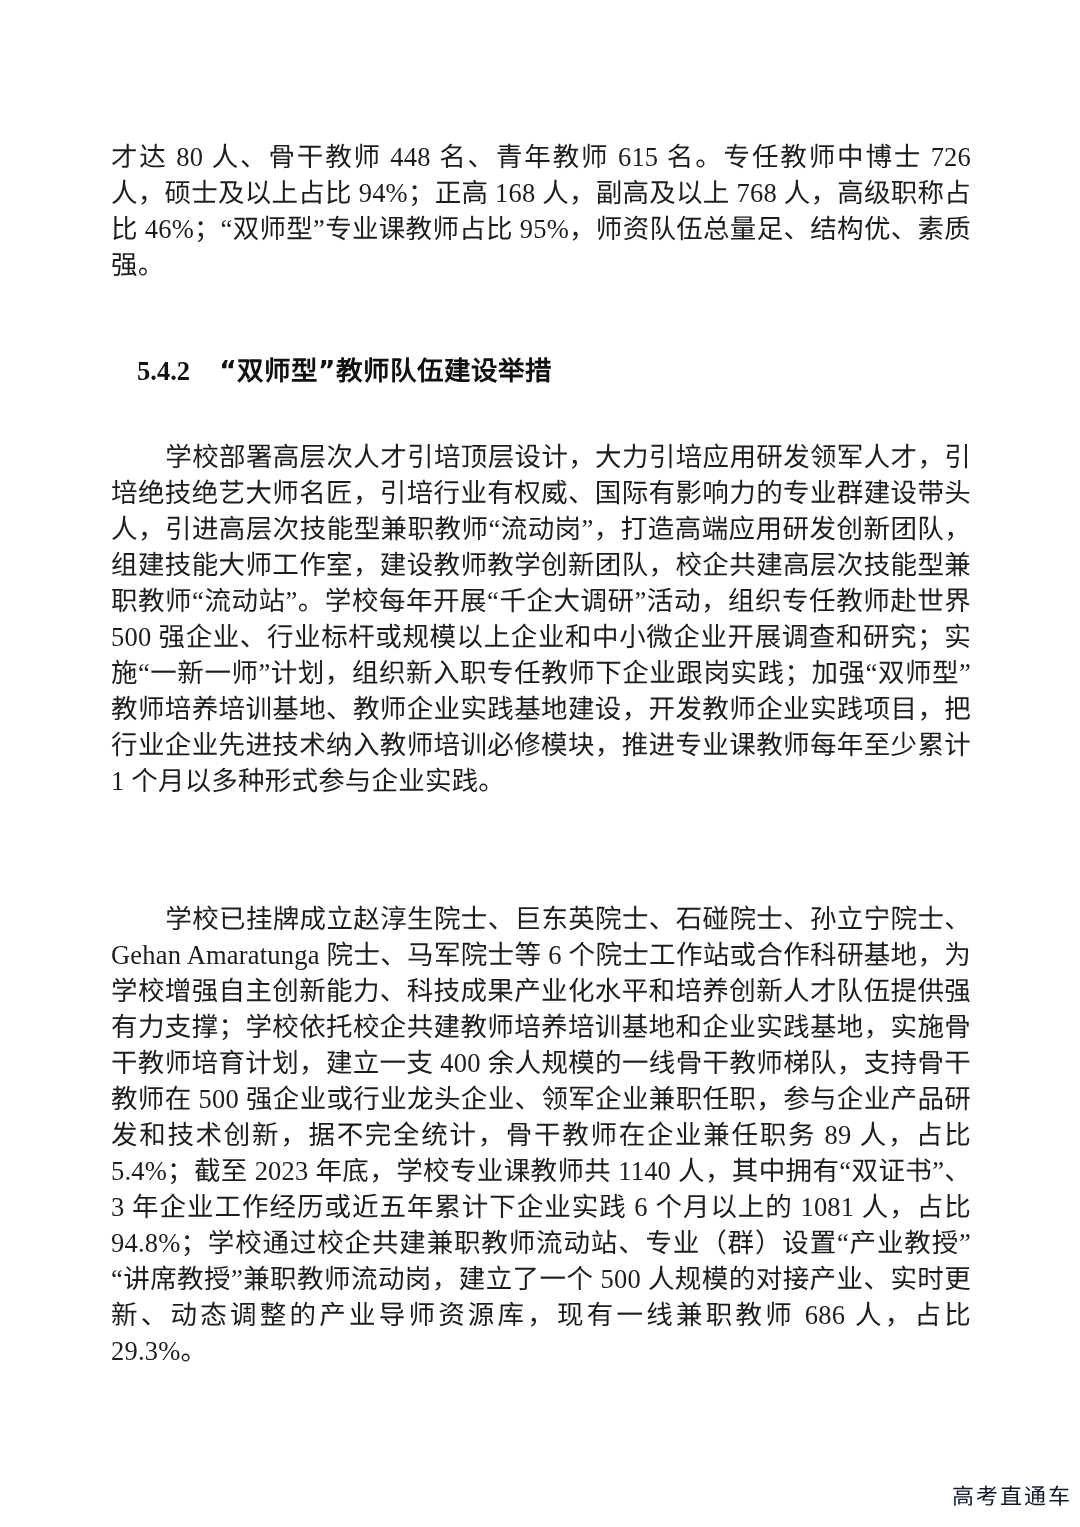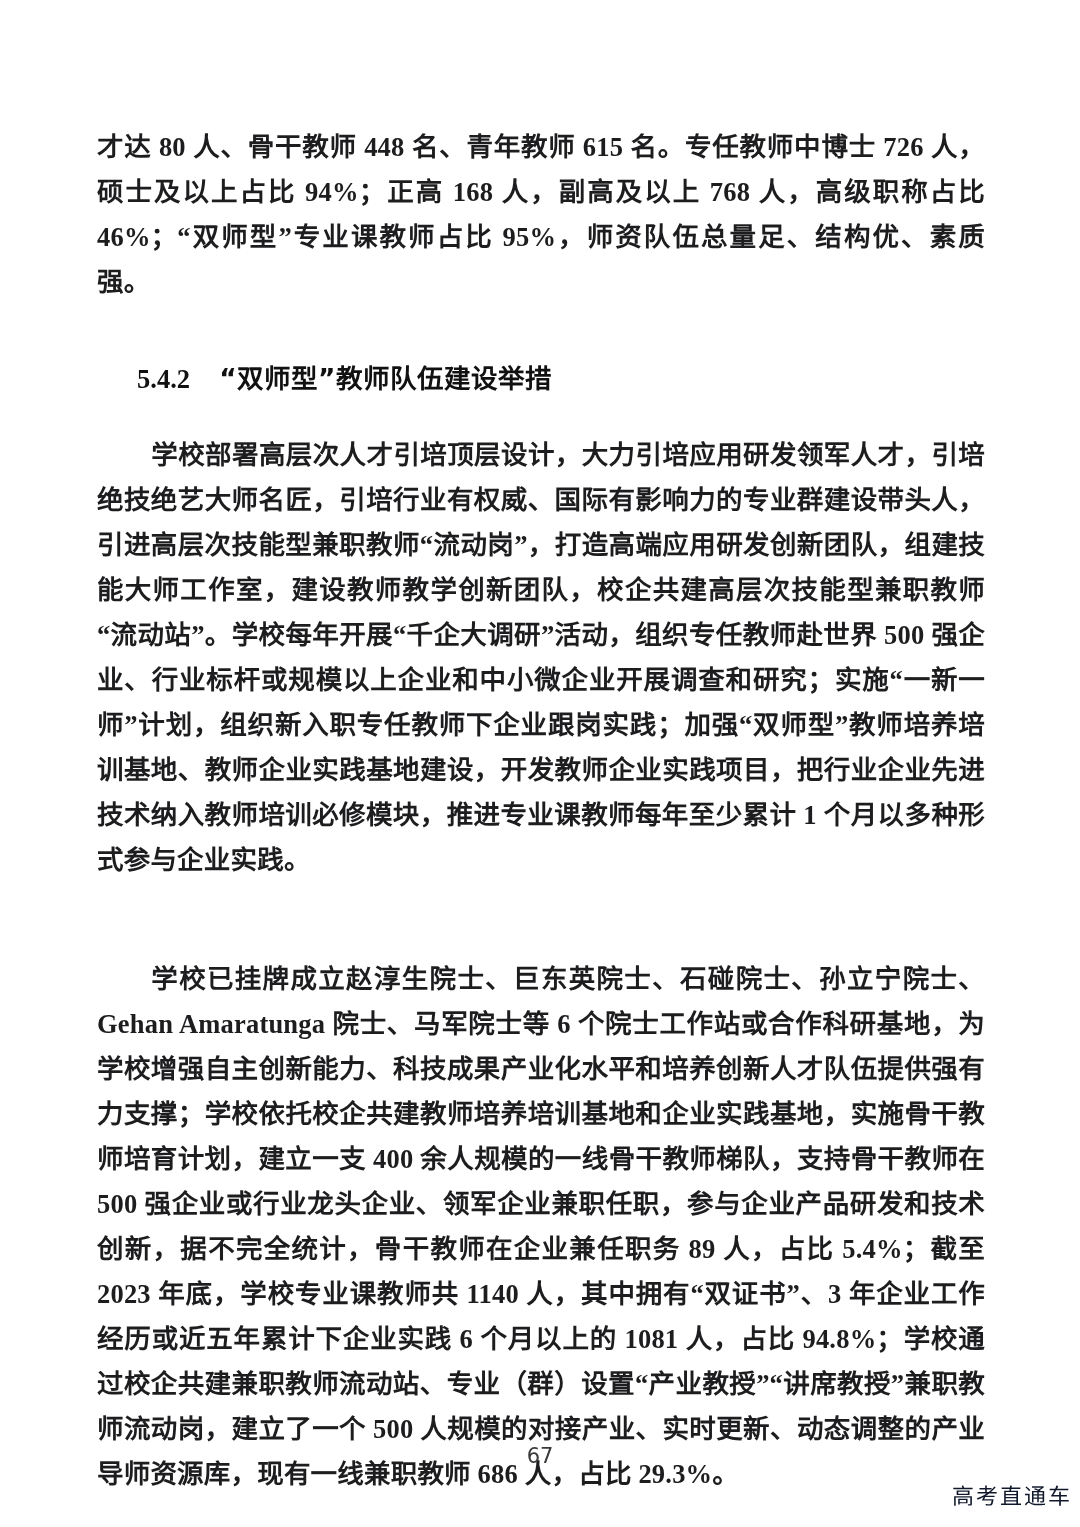--- a/index.html
+++ b/index.html
@@ -27,28 +27,27 @@
   .content {
     position: absolute;
     left: 97px;
     top: 125px;
     width: 888px;
   }
 
   
   .para {
     font-size: 26.5px;
-    line-height: 45px;
+    line-height: 36px;
     text-align: justify;
     text-justify: inter-ideograph;
     letter-spacing: 0.2px;
     color: #1d1d1f;
-    margin: 0;
+    margin: 14px;
     word-break: break-word;
-    font-weight: bold;
   }
   .para.first {
     text-indent: 0;
   }
   .para.indent {
     text-indent: 2.05em;
   }
 
   
   .heading {
@@ -115,17 +114,16 @@
 
     <div class="gap-after-p2"></div>
 
 
     <div class="gap-after-h2"></div>
 
     <p class="para indent">学校已挂牌成立赵淳生院士、巨东英院士、石碰院士、孙立宁院士、Gehan Amaratunga 院士、马军院士等 6 个院士工作站或合作科研基地，为学校增强自主创新能力、科技成果产业化水平和培养创新人才队伍提供强有力支撑；学校依托校企共建教师培养培训基地和企业实践基地，实施骨干教师培育计划，建立一支 400 余人规模的一线骨干教师梯队，支持骨干教师在 500 强企业或行业龙头企业、领军企业兼职任职，参与企业产品研发和技术创新，据不完全统计，骨干教师在企业兼任职务 89 人，占比 5.4%；截至 2023 年底，学校专业课教师共 1140 人，其中拥有“双证书”、3 年企业工作经历或近五年累计下企业实践 6 个月以上的 1081 人，占比 94.8%；学校通过校企共建兼职教师流动站、专业（群）设置“产业教授”“讲席教授”兼职教师流动岗，建立了一个 500 人规模的对接产业、实时更新、动态调整的产业导师资源库，现有一线兼职教师 686 人，占比 29.3%。</p>
 
   </div>
 
-  <div class="page-number">67</div>
 
   <div class="watermark">高考直通车</div>
 
 </div>
 
 </body></html>

